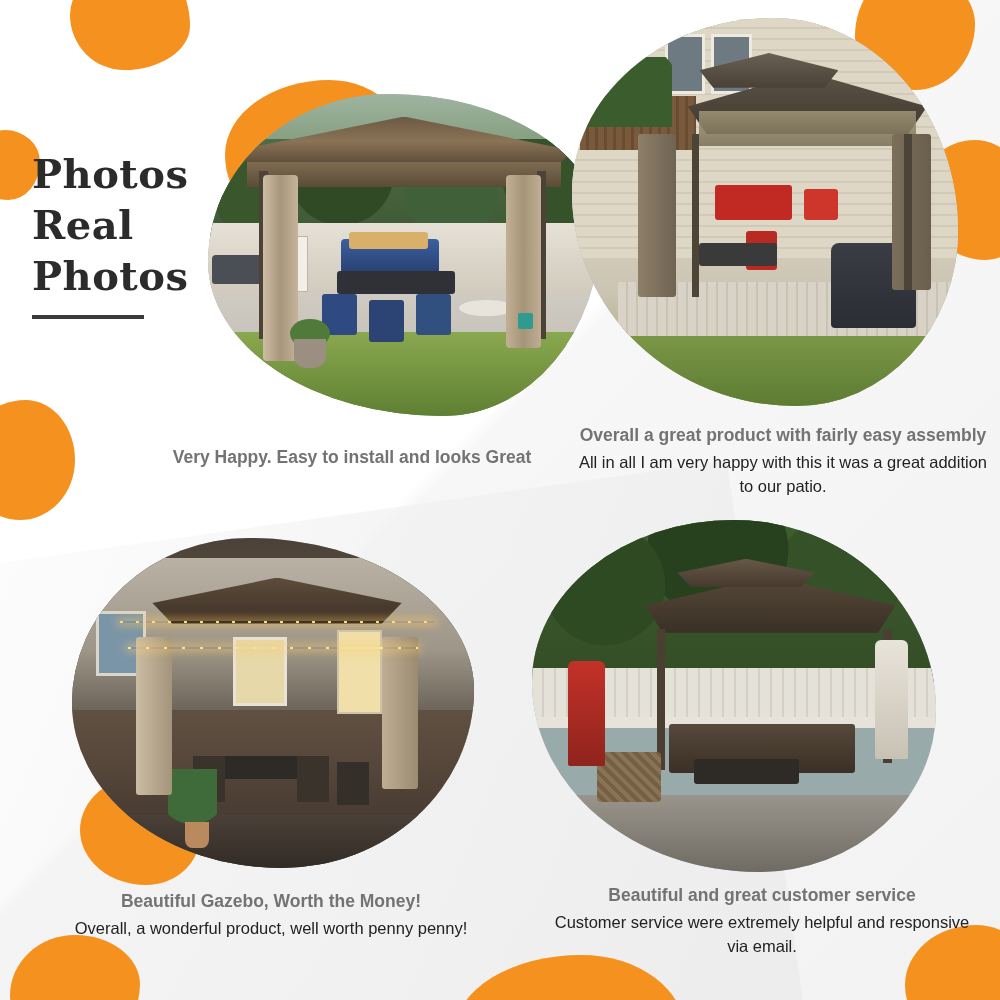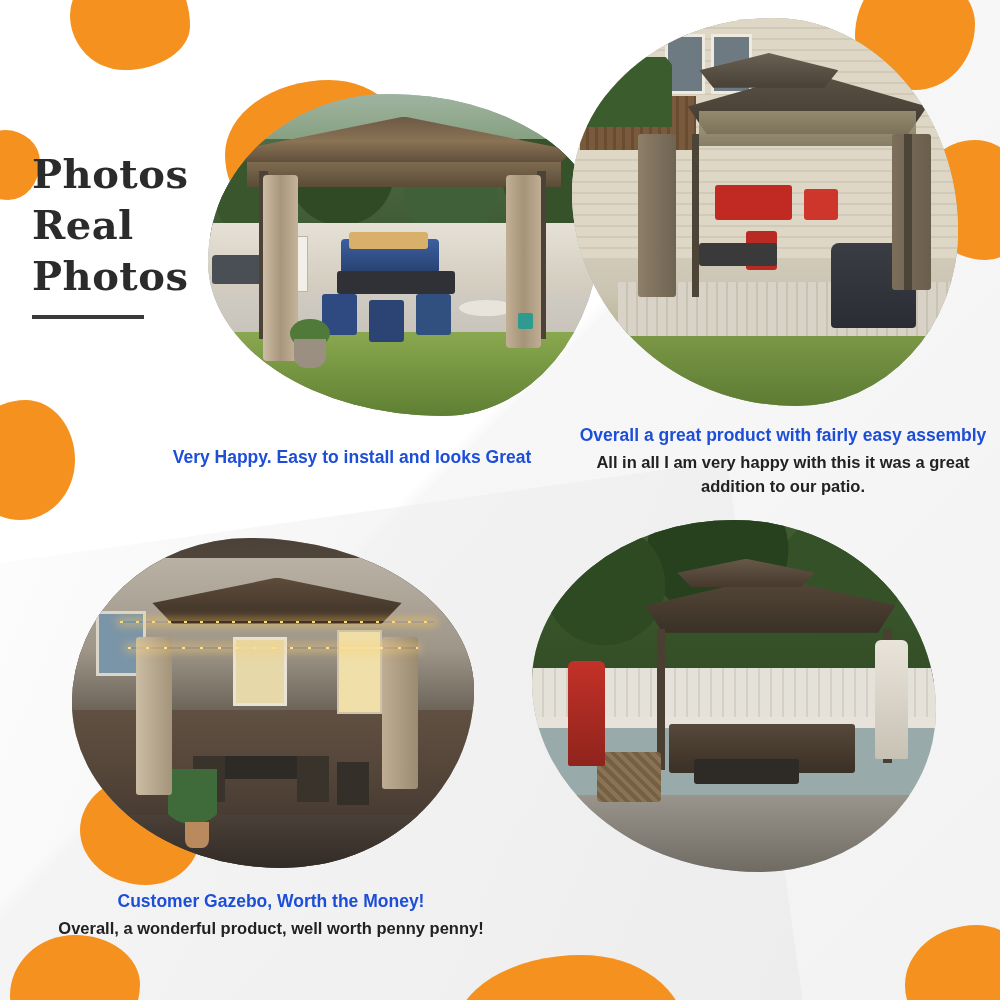--- a/index.html
+++ b/index.html
@@ -320,28 +320,27 @@
   .caption {
     position: absolute;
     text-align: center;
     color: #1f1f1f;
   }
   .cap-title {
     font-weight: bold;
     font-size: 17.5px;
     line-height: 23px;
     margin: 0 0 3px 0;
-    color: #1d4ed8;
+    color: #737373;
   }
   .cap-body {
     font-size: 16.5px;
     line-height: 24px;
     color: #222222;
     margin: 0;
-    font-weight: bold;
   }
 
   .cap-1 { left: 122px; top: 446px; width: 460px; }
   .cap-2 { left: 578px; top: 424px; width: 410px; }
   .cap-3 { left: 36px;  top: 890px; width: 470px; }
   .cap-4 { left: 552px; top: 884px; width: 420px; }
 </style>
 </head>
 <body>
 
@@ -464,18 +463,22 @@
   <div class="caption cap-1">
     <p class="cap-title">Very Happy. Easy to install and looks Great</p>
   </div>
 
   <div class="caption cap-2">
     <p class="cap-title">Overall a great product with fairly easy assembly</p>
     <p class="cap-body">All in all I am very happy with this it was a great addition to our patio.</p>
   </div>
 
   <div class="caption cap-3">
-    <p class="cap-title">Customer Gazebo, Worth the Money!</p>
+    <p class="cap-title">Beautiful Gazebo, Worth the Money!</p>
     <p class="cap-body">Overall, a wonderful product, well worth penny penny!</p>
   </div>
 
+  <div class="caption cap-4">
+    <p class="cap-title">Beautiful and great customer service</p>
+    <p class="cap-body">Customer service were extremely helpful and responsive via email.</p>
+  </div>
 
 </div>
 
 </body></html>

